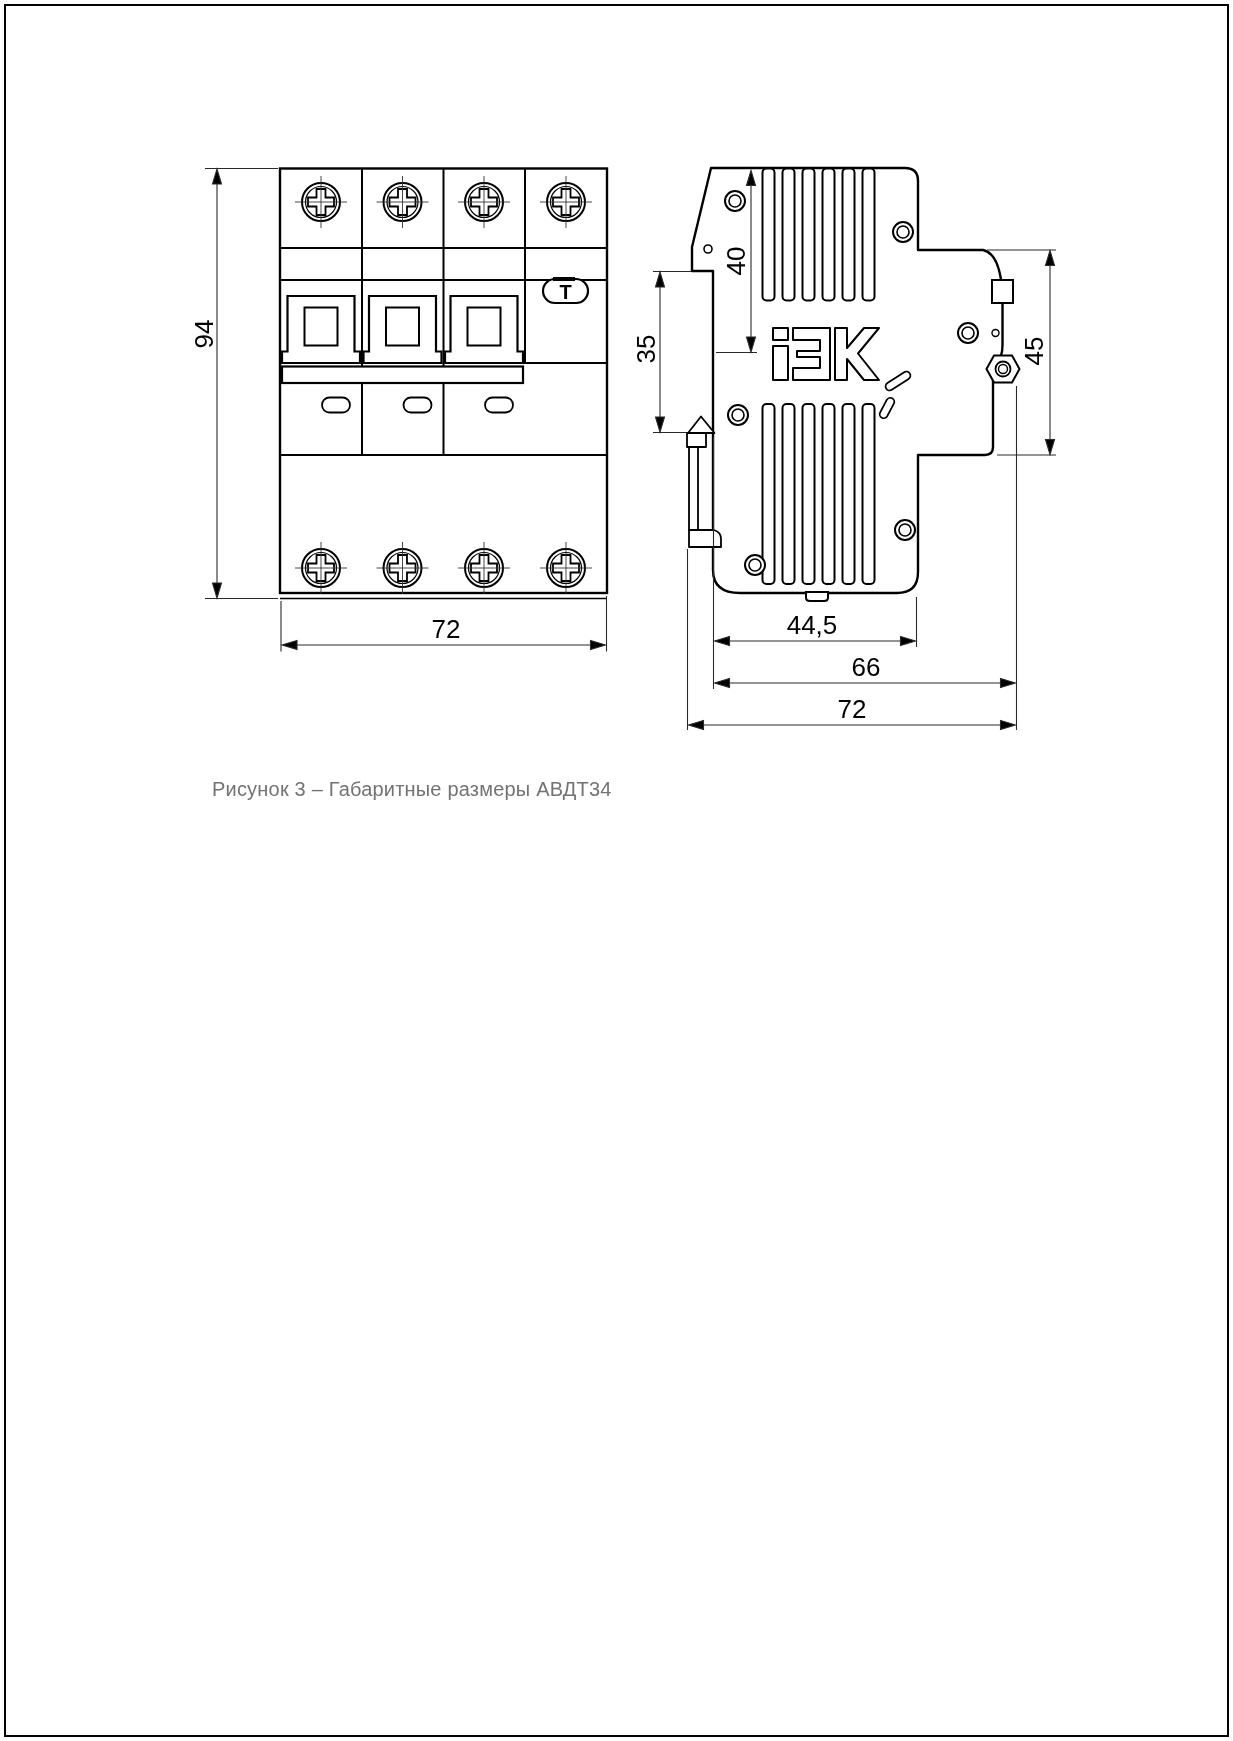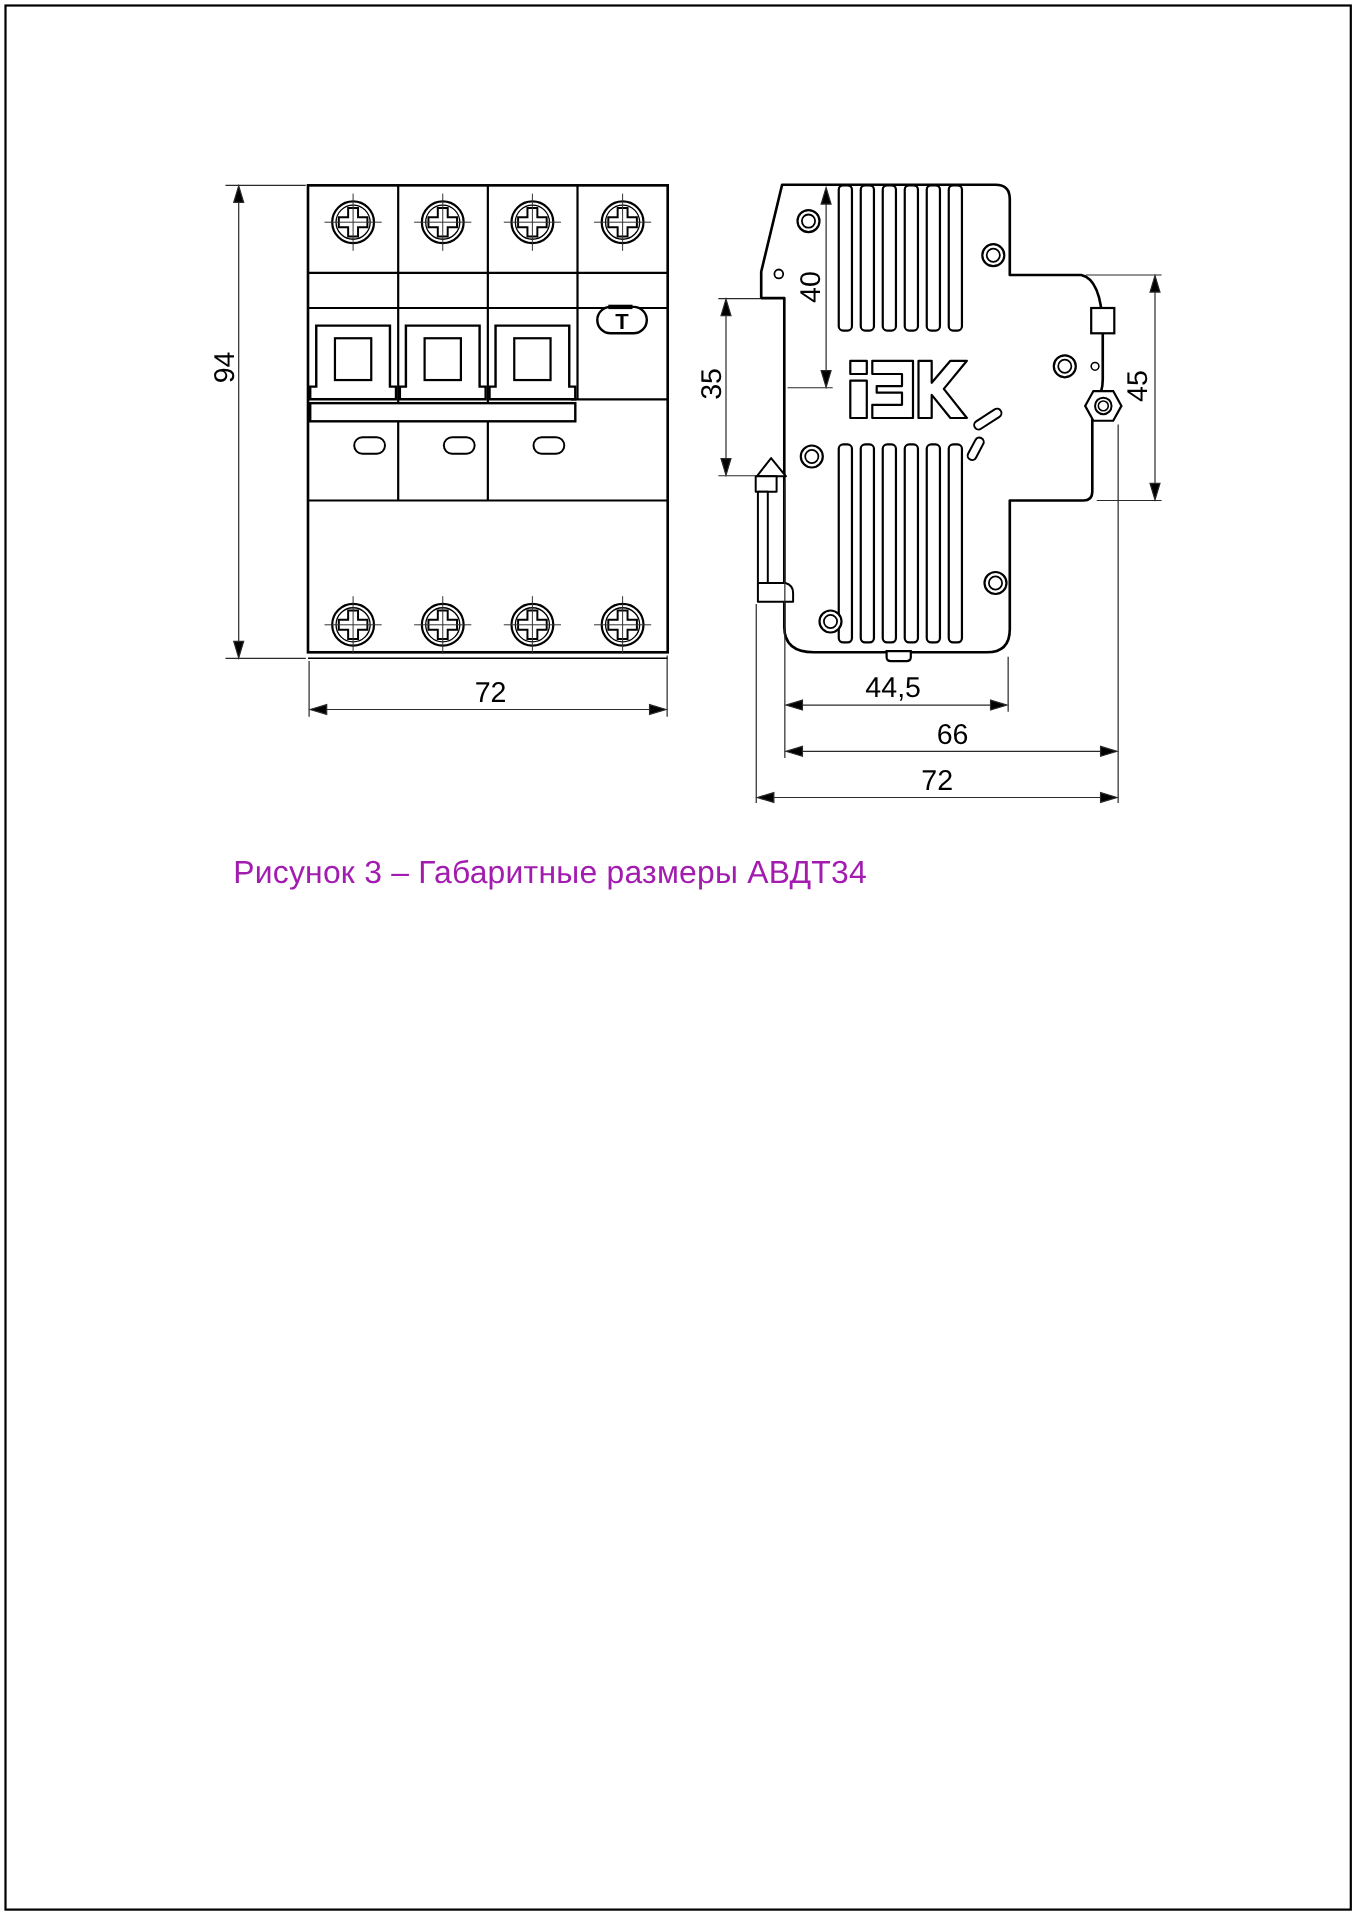--- a/index.html
+++ b/index.html
@@ -1,20 +1,20 @@
 <!DOCTYPE html>
 <html><head>
 <meta charset="utf-8">
 <style>
   html,body{margin:0;padding:0;background:#fff;}
   body{width:1233px;height:1741px;position:relative;font-family:"Liberation Sans",sans-serif;}
   .page-frame{position:absolute;left:4px;top:4px;right:4px;bottom:4px;border:2px solid #000;}
   .canvas-wrap{position:absolute;left:0;top:0;width:1233px;height:1741px;}
   svg{display:block;}
-  .caption{position:absolute;left:212px;top:778px;font-size:29px;color:#a21caf;letter-spacing:0.2px;}
+  .caption{position:absolute;left:212px;top:778px;font-size:20px;color:#737373;letter-spacing:0.2px;}
   text{font-family:"Liberation Sans",sans-serif;fill:#000;}
   .dimtext{font-size:26px;}
 </style>
 </head>
 <body>
 
 <div class="page-frame"></div>
 
 <div class="canvas-wrap">
 <svg width="1233" height="1741" viewBox="0 0 1233 1741" xmlns="http://www.w3.org/2000/svg">

